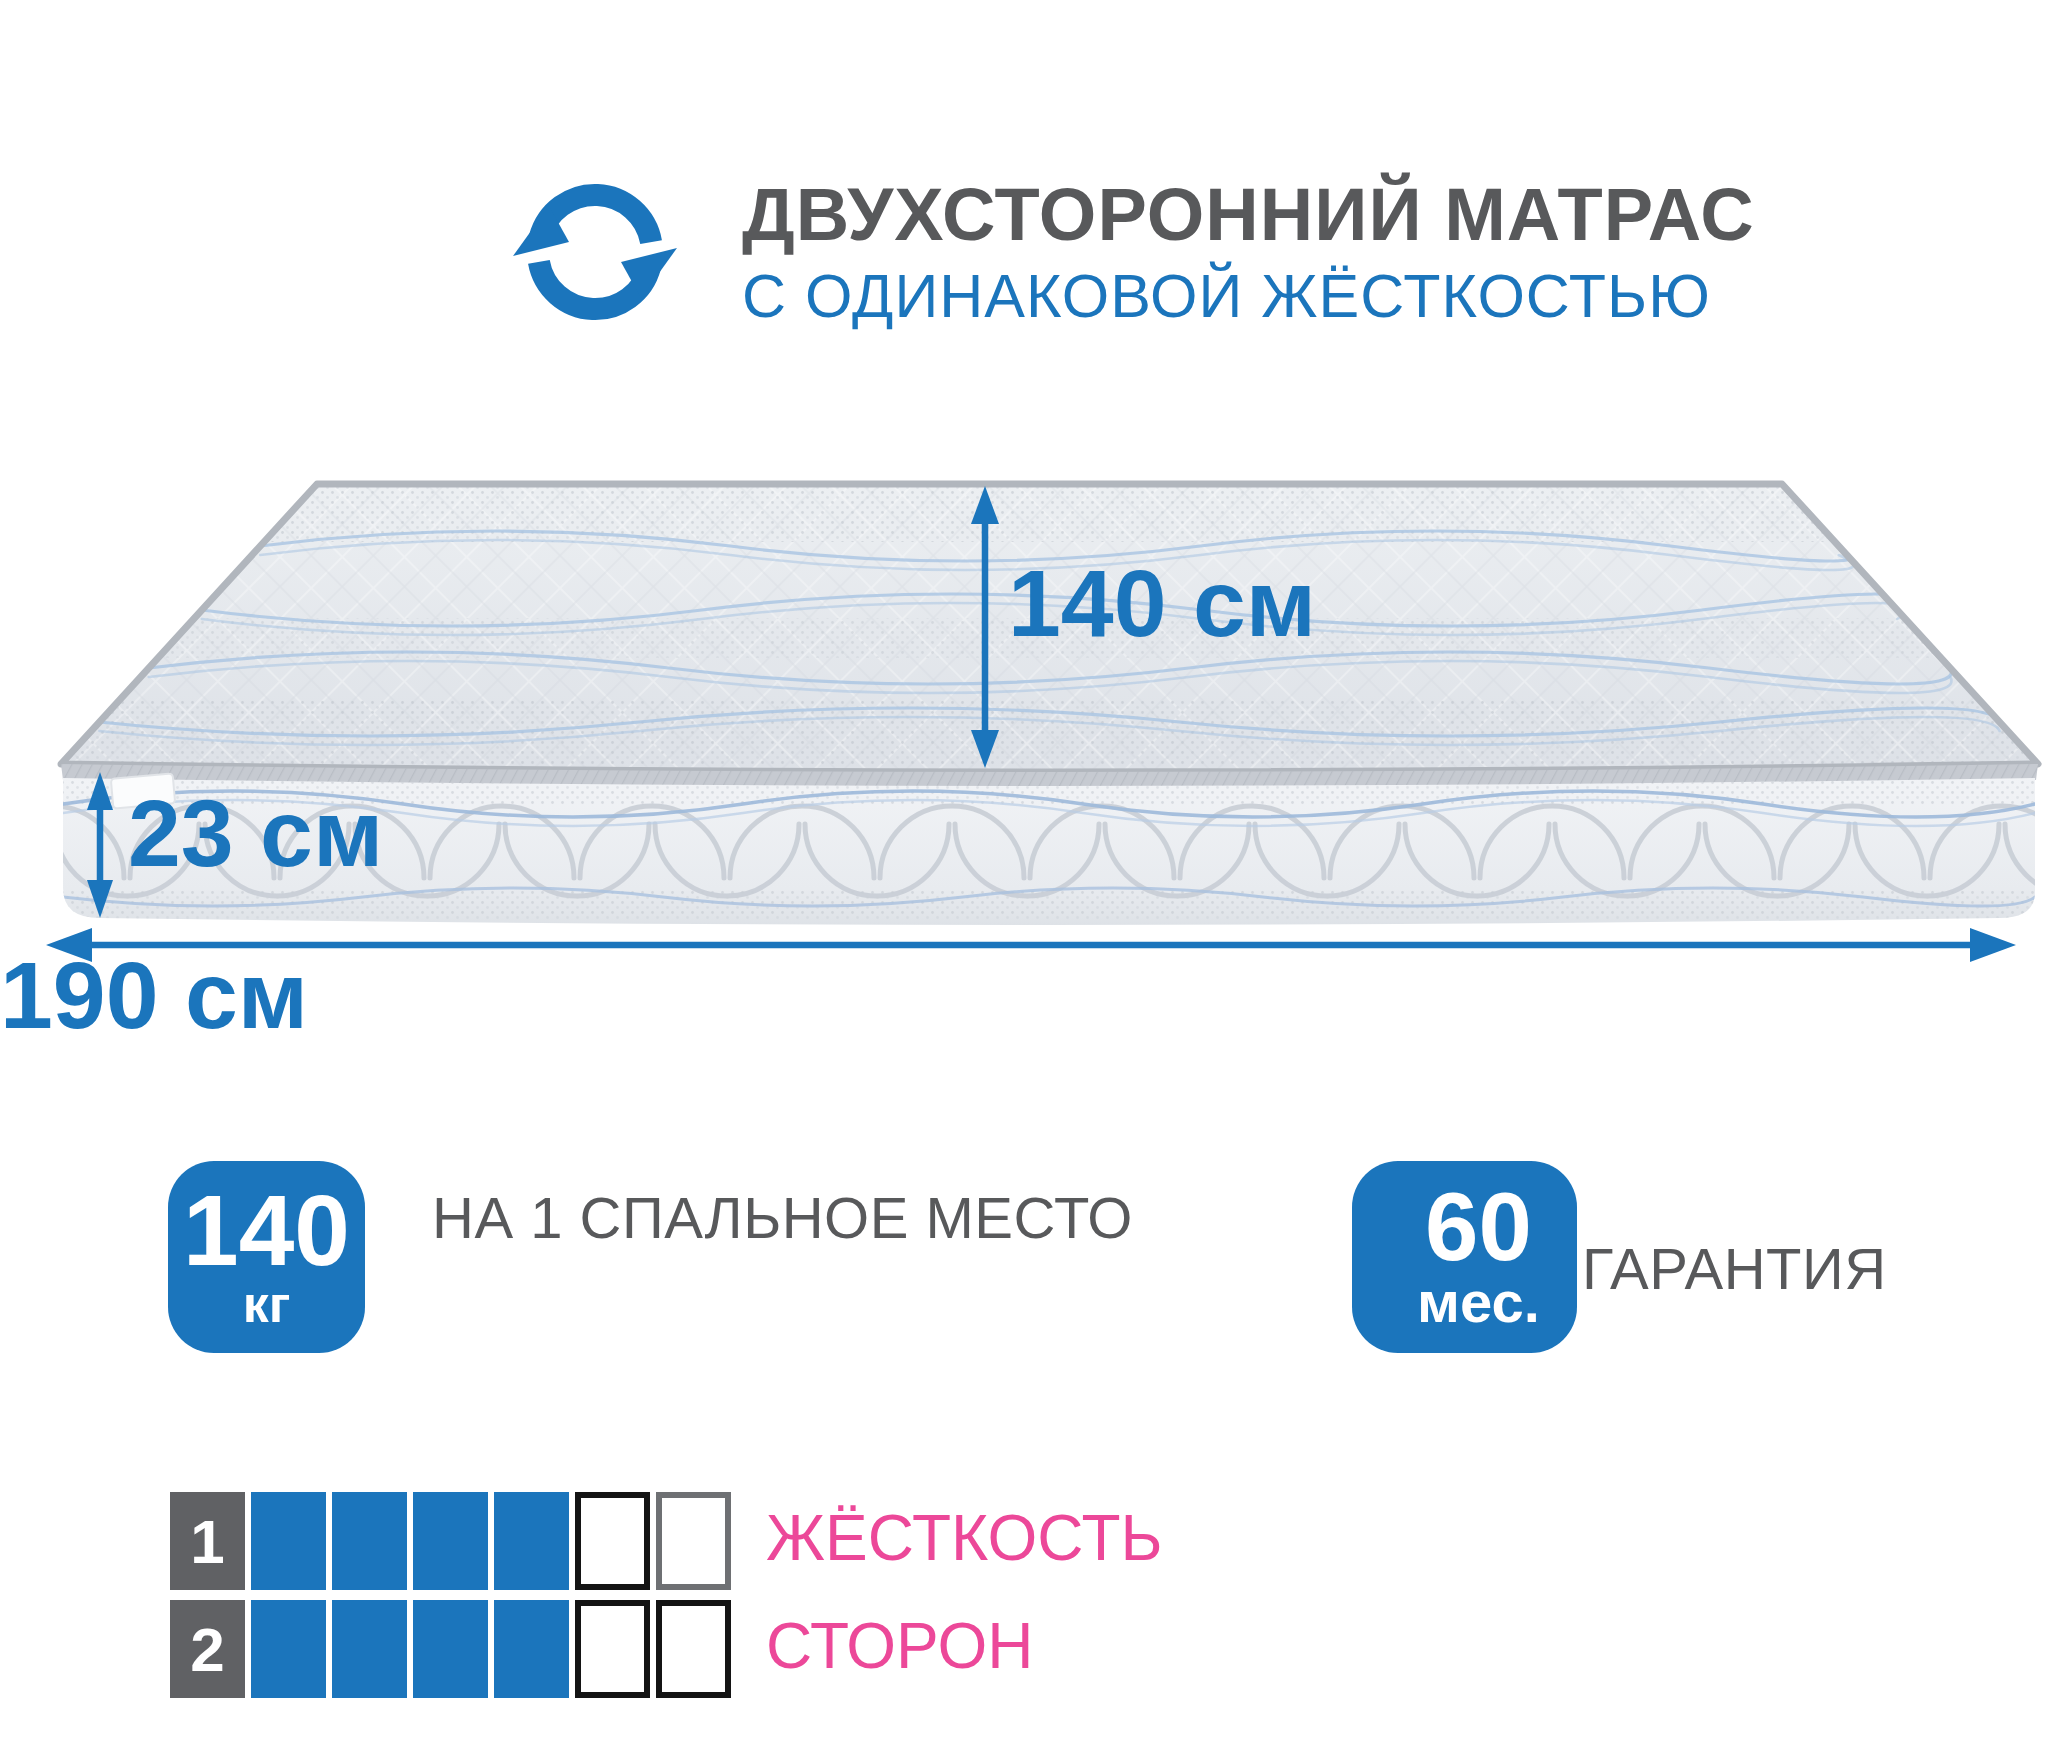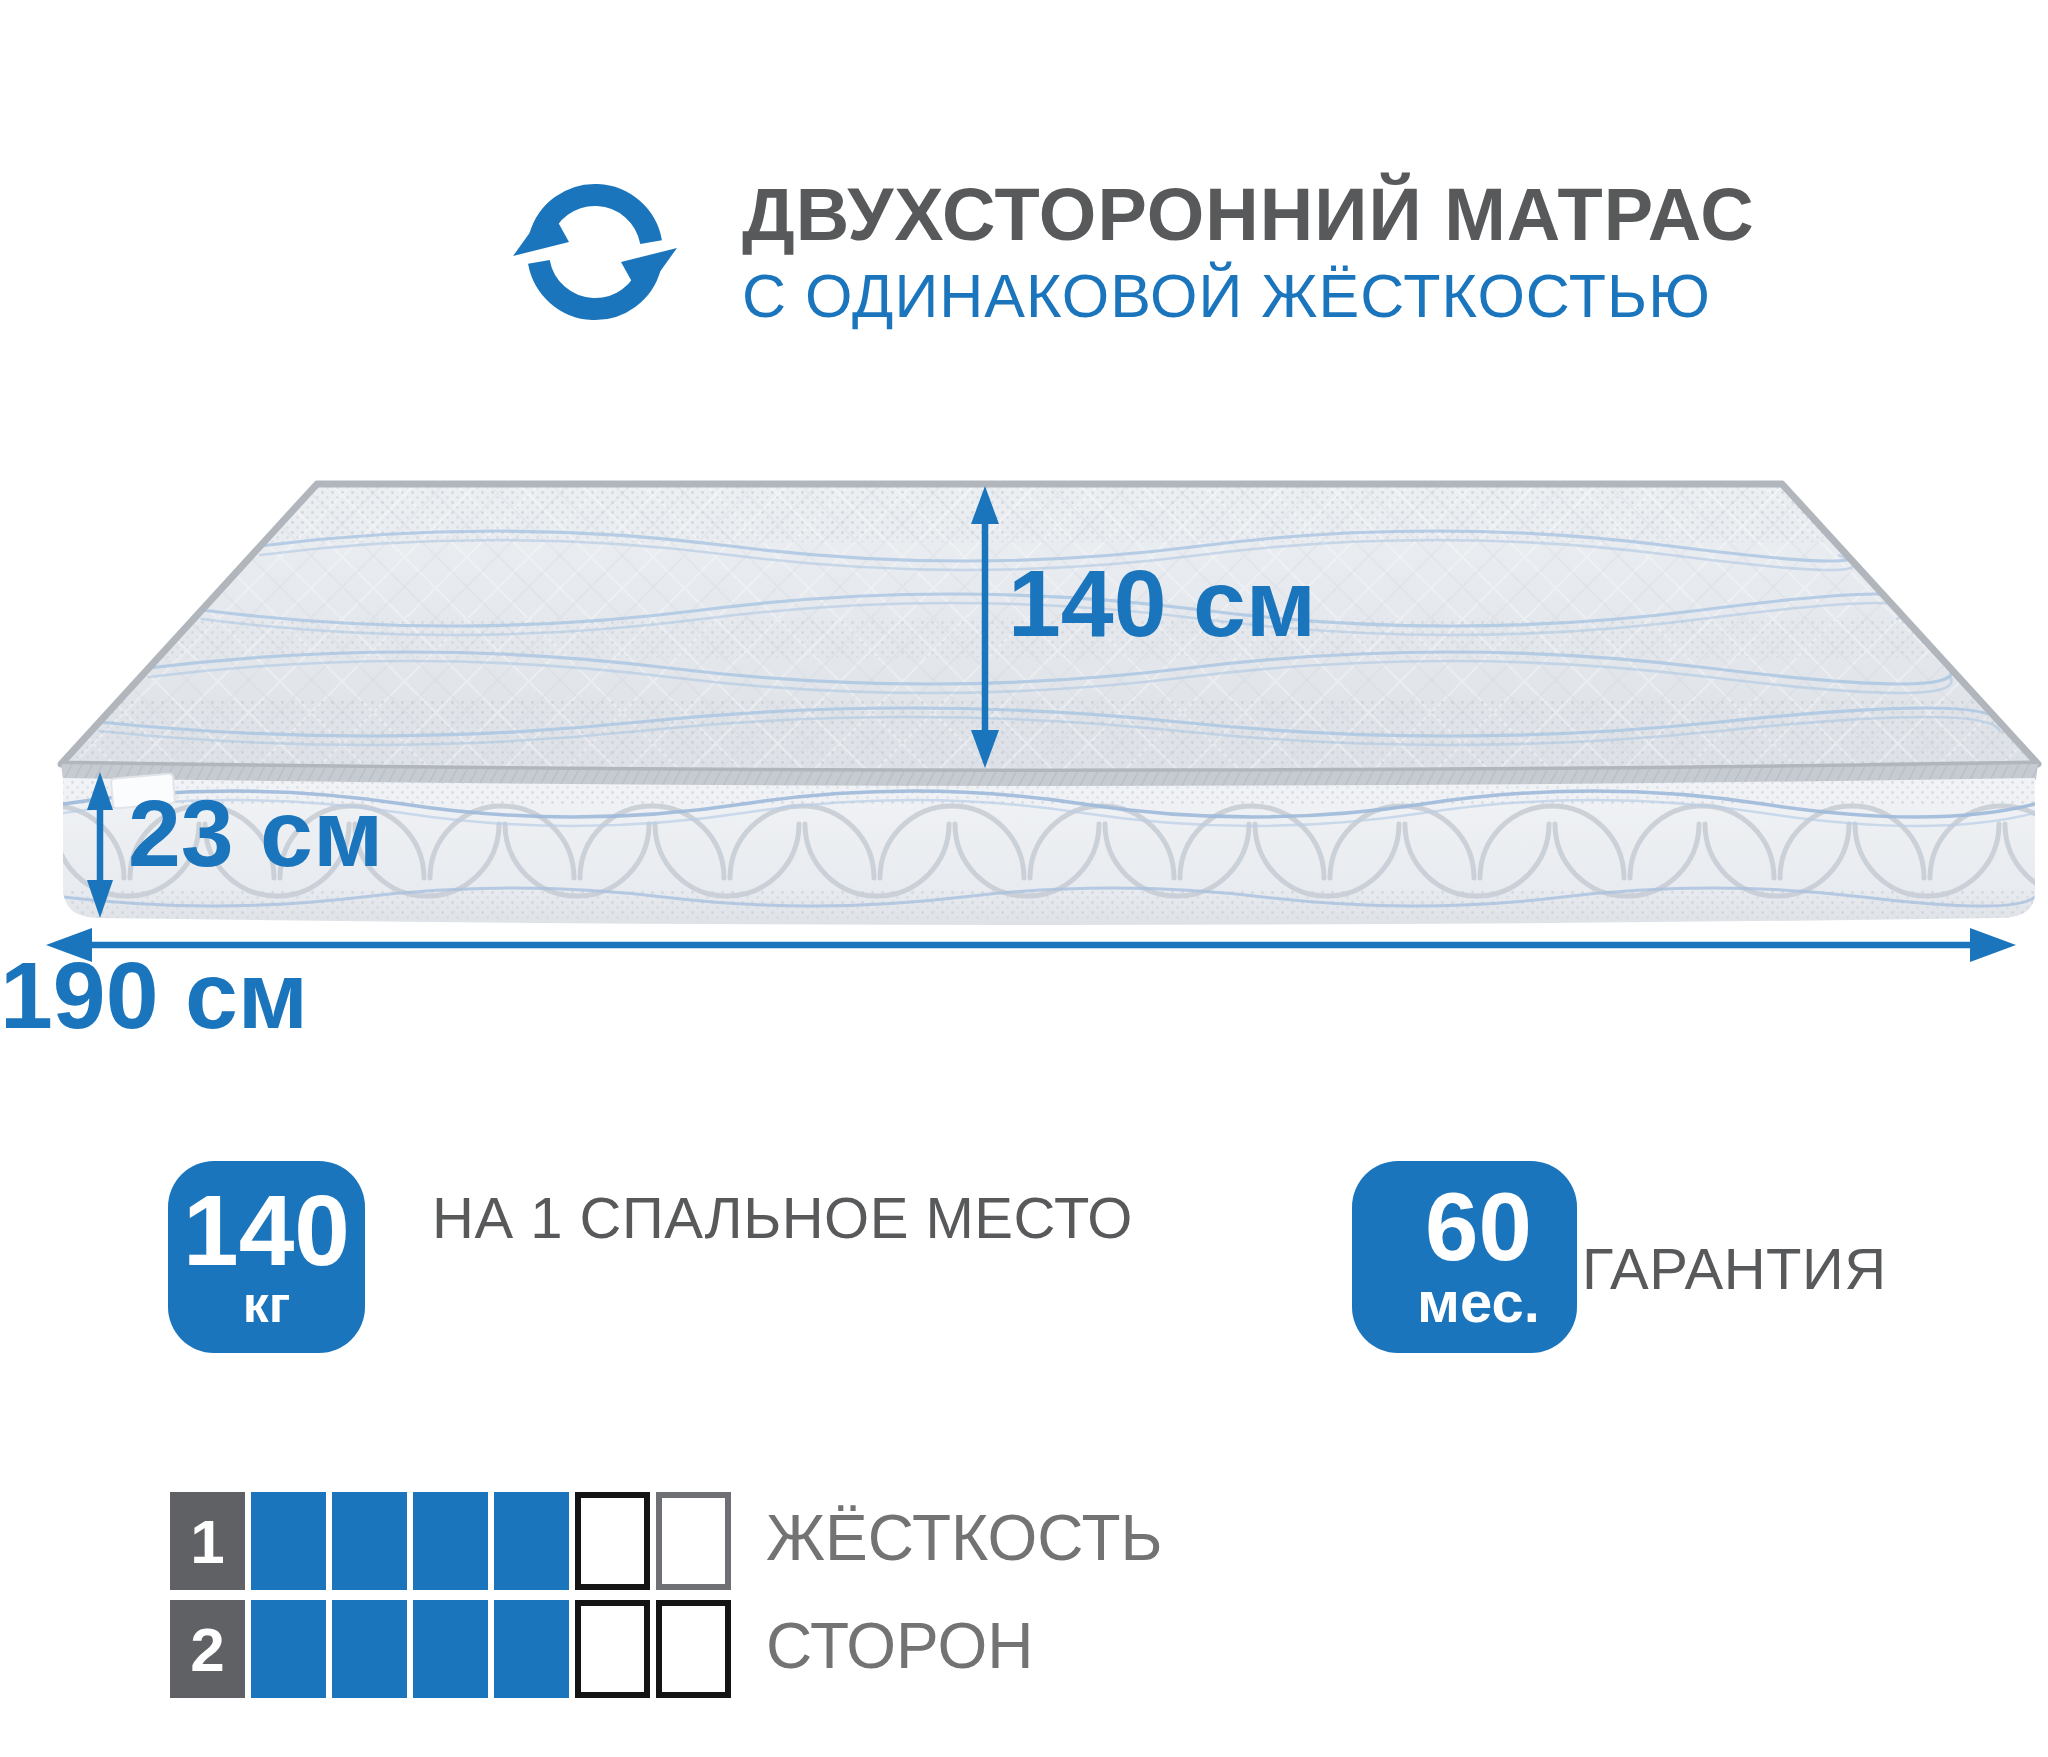--- a/index.html
+++ b/index.html
@@ -39,21 +39,21 @@
   #load-label{left:432px;top:1178px;}
   #warranty-label{left:1582px;top:1240px;line-height:1;}
   
   .scale{position:absolute;left:170px;top:1492px;}
   .scale-row{display:flex;gap:6px;margin-bottom:10px;}
   .cell{width:75px;height:98px;box-sizing:border-box;}
   .cell.num{background:var(--num-bg);color:#fff;font-weight:bold;font-size:62px;
             display:flex;align-items:center;justify-content:center;}
   .cell.filled{background:var(--accent);}
   .cell.empty{background:#fff;border:6px solid #141414;}
-  .scale-label{position:absolute;left:766px;color:#737373;font-size:64px;white-space:nowrap;line-height:1;}
+  .scale-label{position:absolute;left:766px;color:#ec4899;font-size:64px;white-space:nowrap;line-height:1;}
   #scale-label-1{top:1506px;}
   #scale-label-2{top:1614px;}
 </style>
 </head>
 <body>
 
 <div id="canvas">
 
   <svg class="rotate-icon" viewBox="0 0 180 170">
     <g fill="none" stroke="var(--accent)" stroke-width="22">

